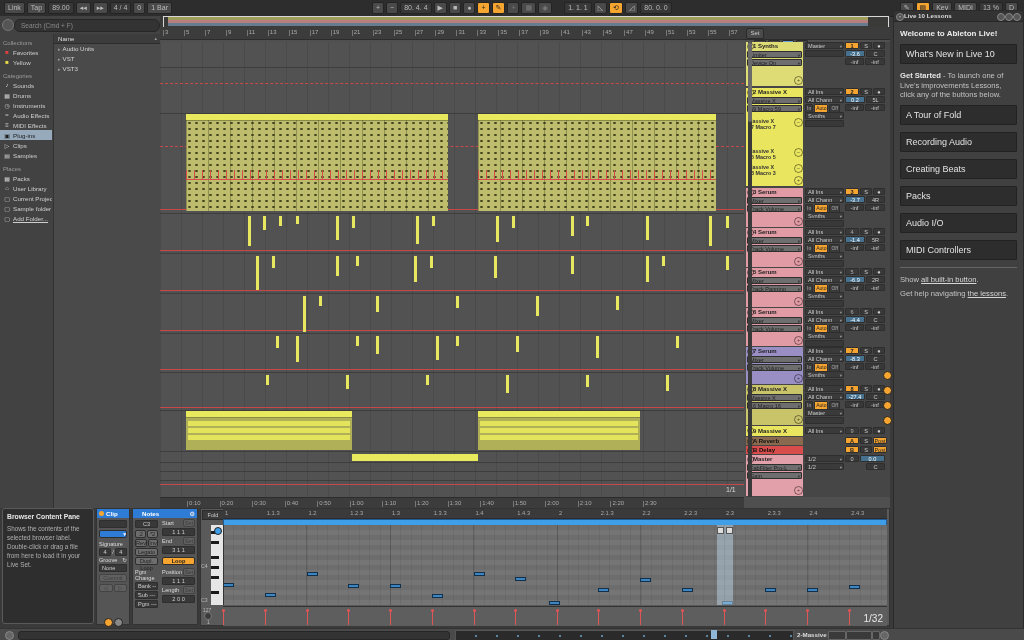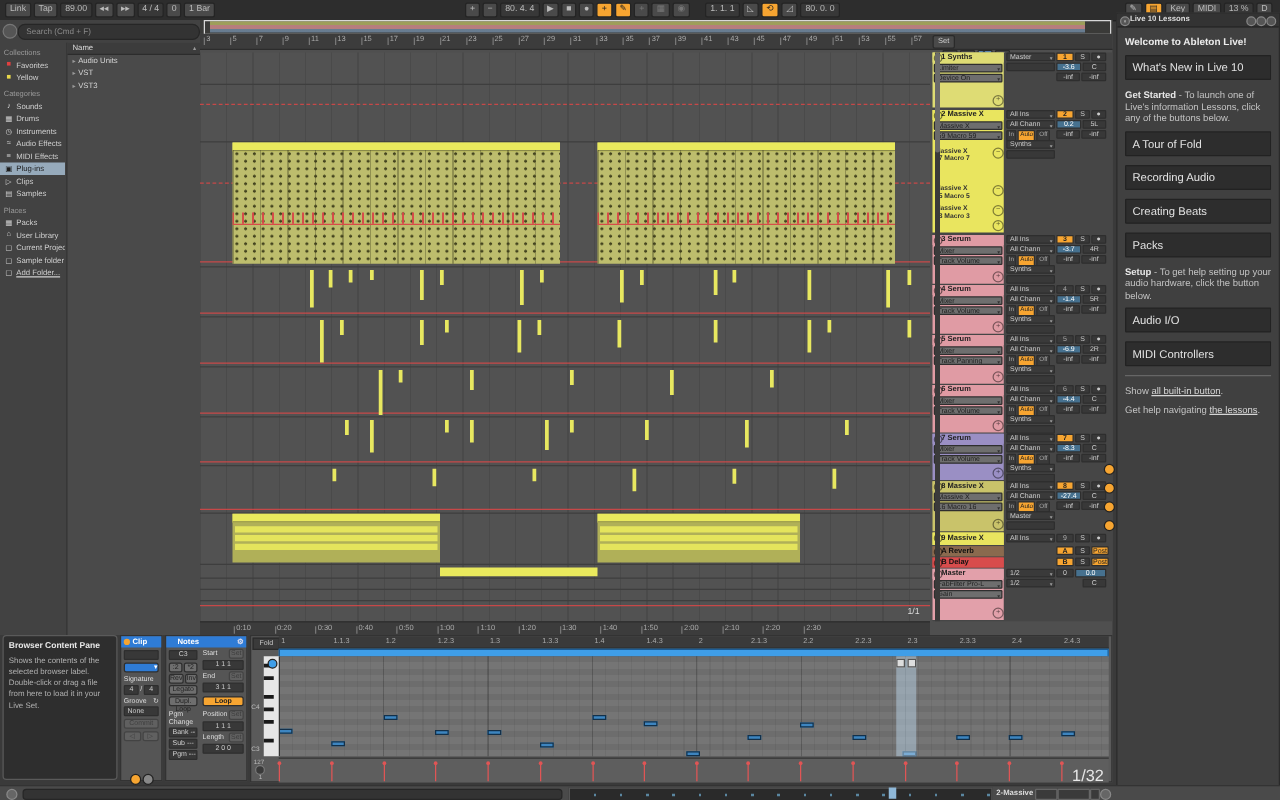--- a/index.html
+++ b/index.html
@@ -122,21 +122,21 @@
   .bkey{position:absolute;left:0;width:8px;height:3px;background:#1a1a1a;}
   .keylbl{position:absolute;left:-10px;font-size:5.2px;color:#bbb;}
   .note{position:absolute;width:11px;height:4px;background:#3d85c0;border:1px solid #12304a;box-sizing:border-box;}
   #m-sel{position:absolute;top:16px;width:15px;height:80px;background:rgba(185,212,232,.5);}
   .selh{position:absolute;width:5px;height:5px;background:#ddd;border:1px solid #555;}
   #m-vel{position:absolute;left:22px;top:97px;right:2px;height:19px;background:#5e5e5e;border-top:1px solid #333;}
   .stem{position:absolute;width:1px;background:#e05555;}
   .stem:before{content:"";position:absolute;left:-1px;top:-1px;width:3px;height:3px;border-radius:50%;background:#e05555;}
   #vel-max{position:absolute;left:2px;top:98px;font-size:5px;color:#bbb;}
   #vel-min{position:absolute;left:6px;top:110px;font-size:5px;color:#bbb;}
-  #m-gridlbl{position:absolute;right:6px;top:104px;font-size:13px;color:#e8e8e8;margin-left:14px;}
+  #m-gridlbl{position:absolute;right:6px;top:104px;font-size:10px;color:#e8e8e8;margin-left:14px;}
   #m-foldcirc{position:absolute;left:3px;top:103px;width:6px;height:6px;border-radius:50%;background:#3a3a3a;border:1px solid #777;}
   #m-prevcirc{position:absolute;left:13px;top:18px;width:6px;height:6px;border-radius:50%;background:#3f9ee8;border:1px solid #222;}
   
   #lessons{position:absolute;left:893px;top:10px;width:131px;height:622px;background:#404040;border:1px solid #2a2a2a;box-sizing:border-box;}
   #l-hdr{height:10px;background:#333;border-bottom:1px solid #262626;position:relative;}
   #l-title{position:absolute;left:10px;top:1px;font-size:6.2px;color:#ddd;font-weight:bold;}
   #l-close{position:absolute;left:2px;top:2px;width:6px;height:6px;border-radius:50%;background:#555;border:1px solid #888;font-size:4px;line-height:6px;text-align:center;color:#ddd;}
   .lnav{position:absolute;top:2px;width:6px;height:6px;border-radius:50%;background:#555;border:1px solid #888;}
   #lessons-body{position:absolute;left:6px;top:14px;right:6px;bottom:4px;overflow:hidden;}
   .lh{font-size:8px;font-weight:bold;color:#ececec;margin:4px 0 6px 0;}
@@ -833,26 +833,25 @@
     <div id="l-hdr">
       <div id="l-close">×</div>
       <div id="l-title">Live 10 Lessons</div>
       <div class="lnav" style="right:18px"></div>
       <div class="lnav" style="right:10px"></div>
       <div class="lnav" style="right:2px"></div>
     </div>
     <div id="lessons-body">
         <div class="lh">Welcome to Ableton Live!</div>
         <div class="lbtn">What's New in Live 10</div>
-        <div class="lp"><b>Get Started</b><span> - To launch one of Live's information Lessons, click any of the buttons below.</span></div>
+        <div class="lp"><b>Get Started</b><span> - To launch one of Live's improvements Lessons, click any of the buttons below.</span></div>
         <div class="lbtn">A Tour of Fold</div>
         <div class="lbtn">Recording Audio</div>
         <div class="lbtn">Creating Beats</div>
         <div class="lbtn">Packs</div>
-        <div class="lp"><b>Setup</b><span> - To get help setting up your audio hardware, click the button below.</span></div>
         <div class="lbtn">Audio I/O</div>
         <div class="lbtn">MIDI Controllers</div>
         <div class="lhr"></div>
         <div class="lp"><span>Show </span><span class="llink">all built-in button</span><span>.</span></div>
         <div class="lp"><span>Get help navigating </span><span class="llink">the lessons</span><span>.</span></div>
       </div>
   </div>
 
   <div id="statusbar">
     <div id="sb-circ1"></div>

